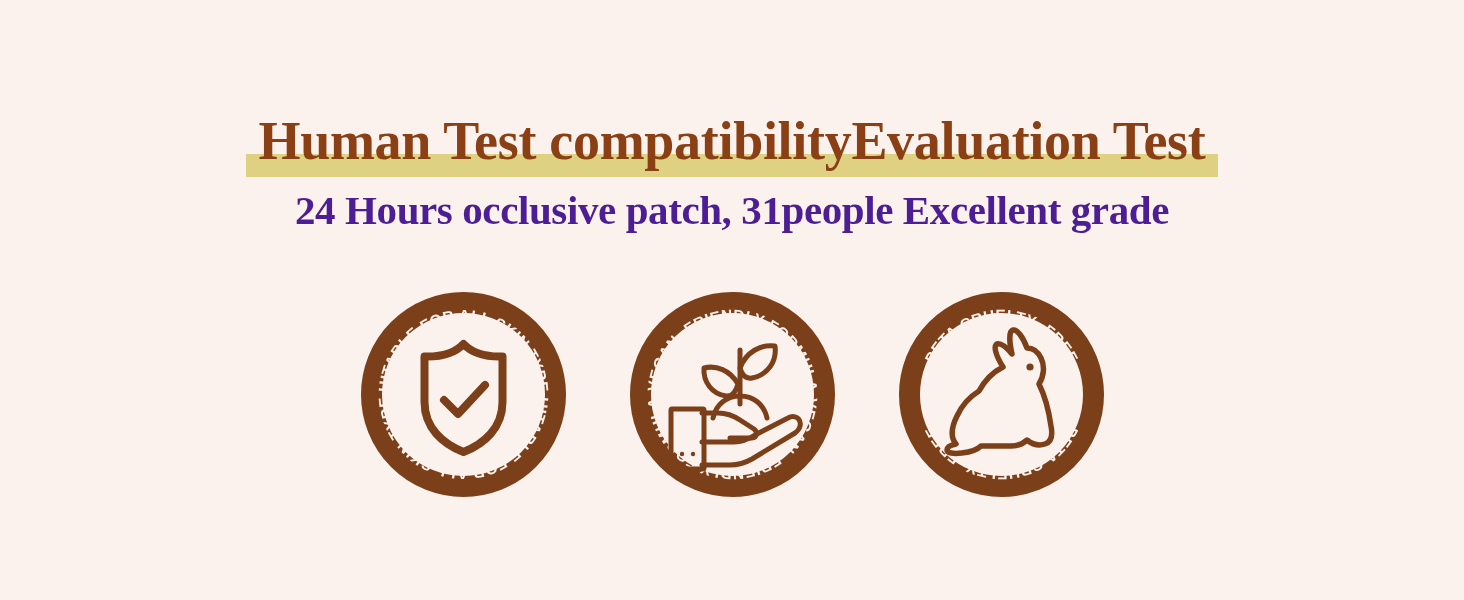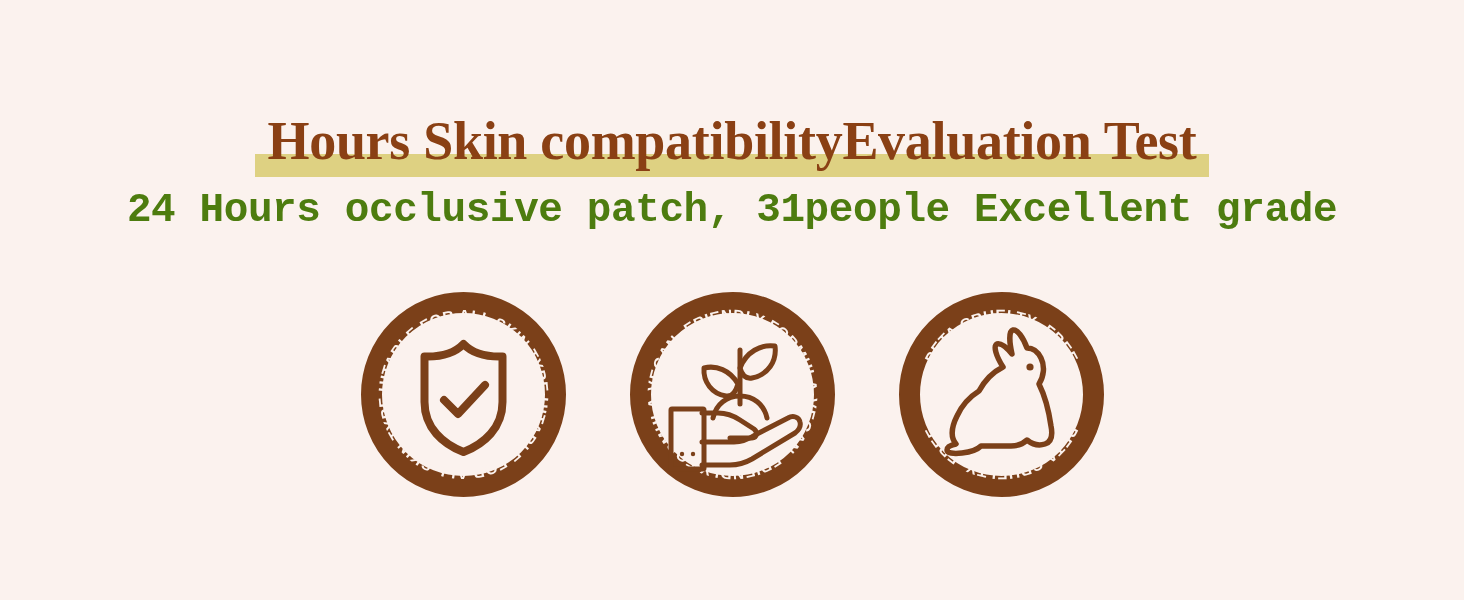--- a/index.html
+++ b/index.html
@@ -58,25 +58,25 @@
     letter-spacing: -0.3px;
     white-space: nowrap;
   }
 
   .subtitle {
     position: absolute;
     left: 0;
     top: 186px;
     width: 1464px;
     text-align: center;
-    font-family: Liberation Mono, monospace;
+    font-family: Liberation Serif, serif;
     font-weight: bold;
     font-size: 41px;
     line-height: 48px;
-    color: #4d7c0f;
+    color: #4c1d95;
     letter-spacing: -0.4px;
     white-space: nowrap;
   }
 
   
   .badges {
     position: absolute;
     left: 0;
     top: 292px;
     width: 1464px;
@@ -98,21 +98,21 @@
   }
 </style>
 </head>
 <body>
 
 <div class="banner">
 
   <div class="title-wrap">
     <div class="title-inner">
       <div class="title-highlight"></div>
-      <h1 class="page-title">Hours Skin compatibilityEvaluation Test</h1>
+      <h1 class="page-title">Human Test compatibilityEvaluation Test</h1>
     </div>
   </div>
 
   <div class="subtitle">24 Hours occlusive patch, 31people Excellent grade</div>
 
   <div class="badges">
 
     <div class="badge">
       <svg viewBox="0 0 205 205" xmlns="http://www.w3.org/2000/svg">
         <defs>

